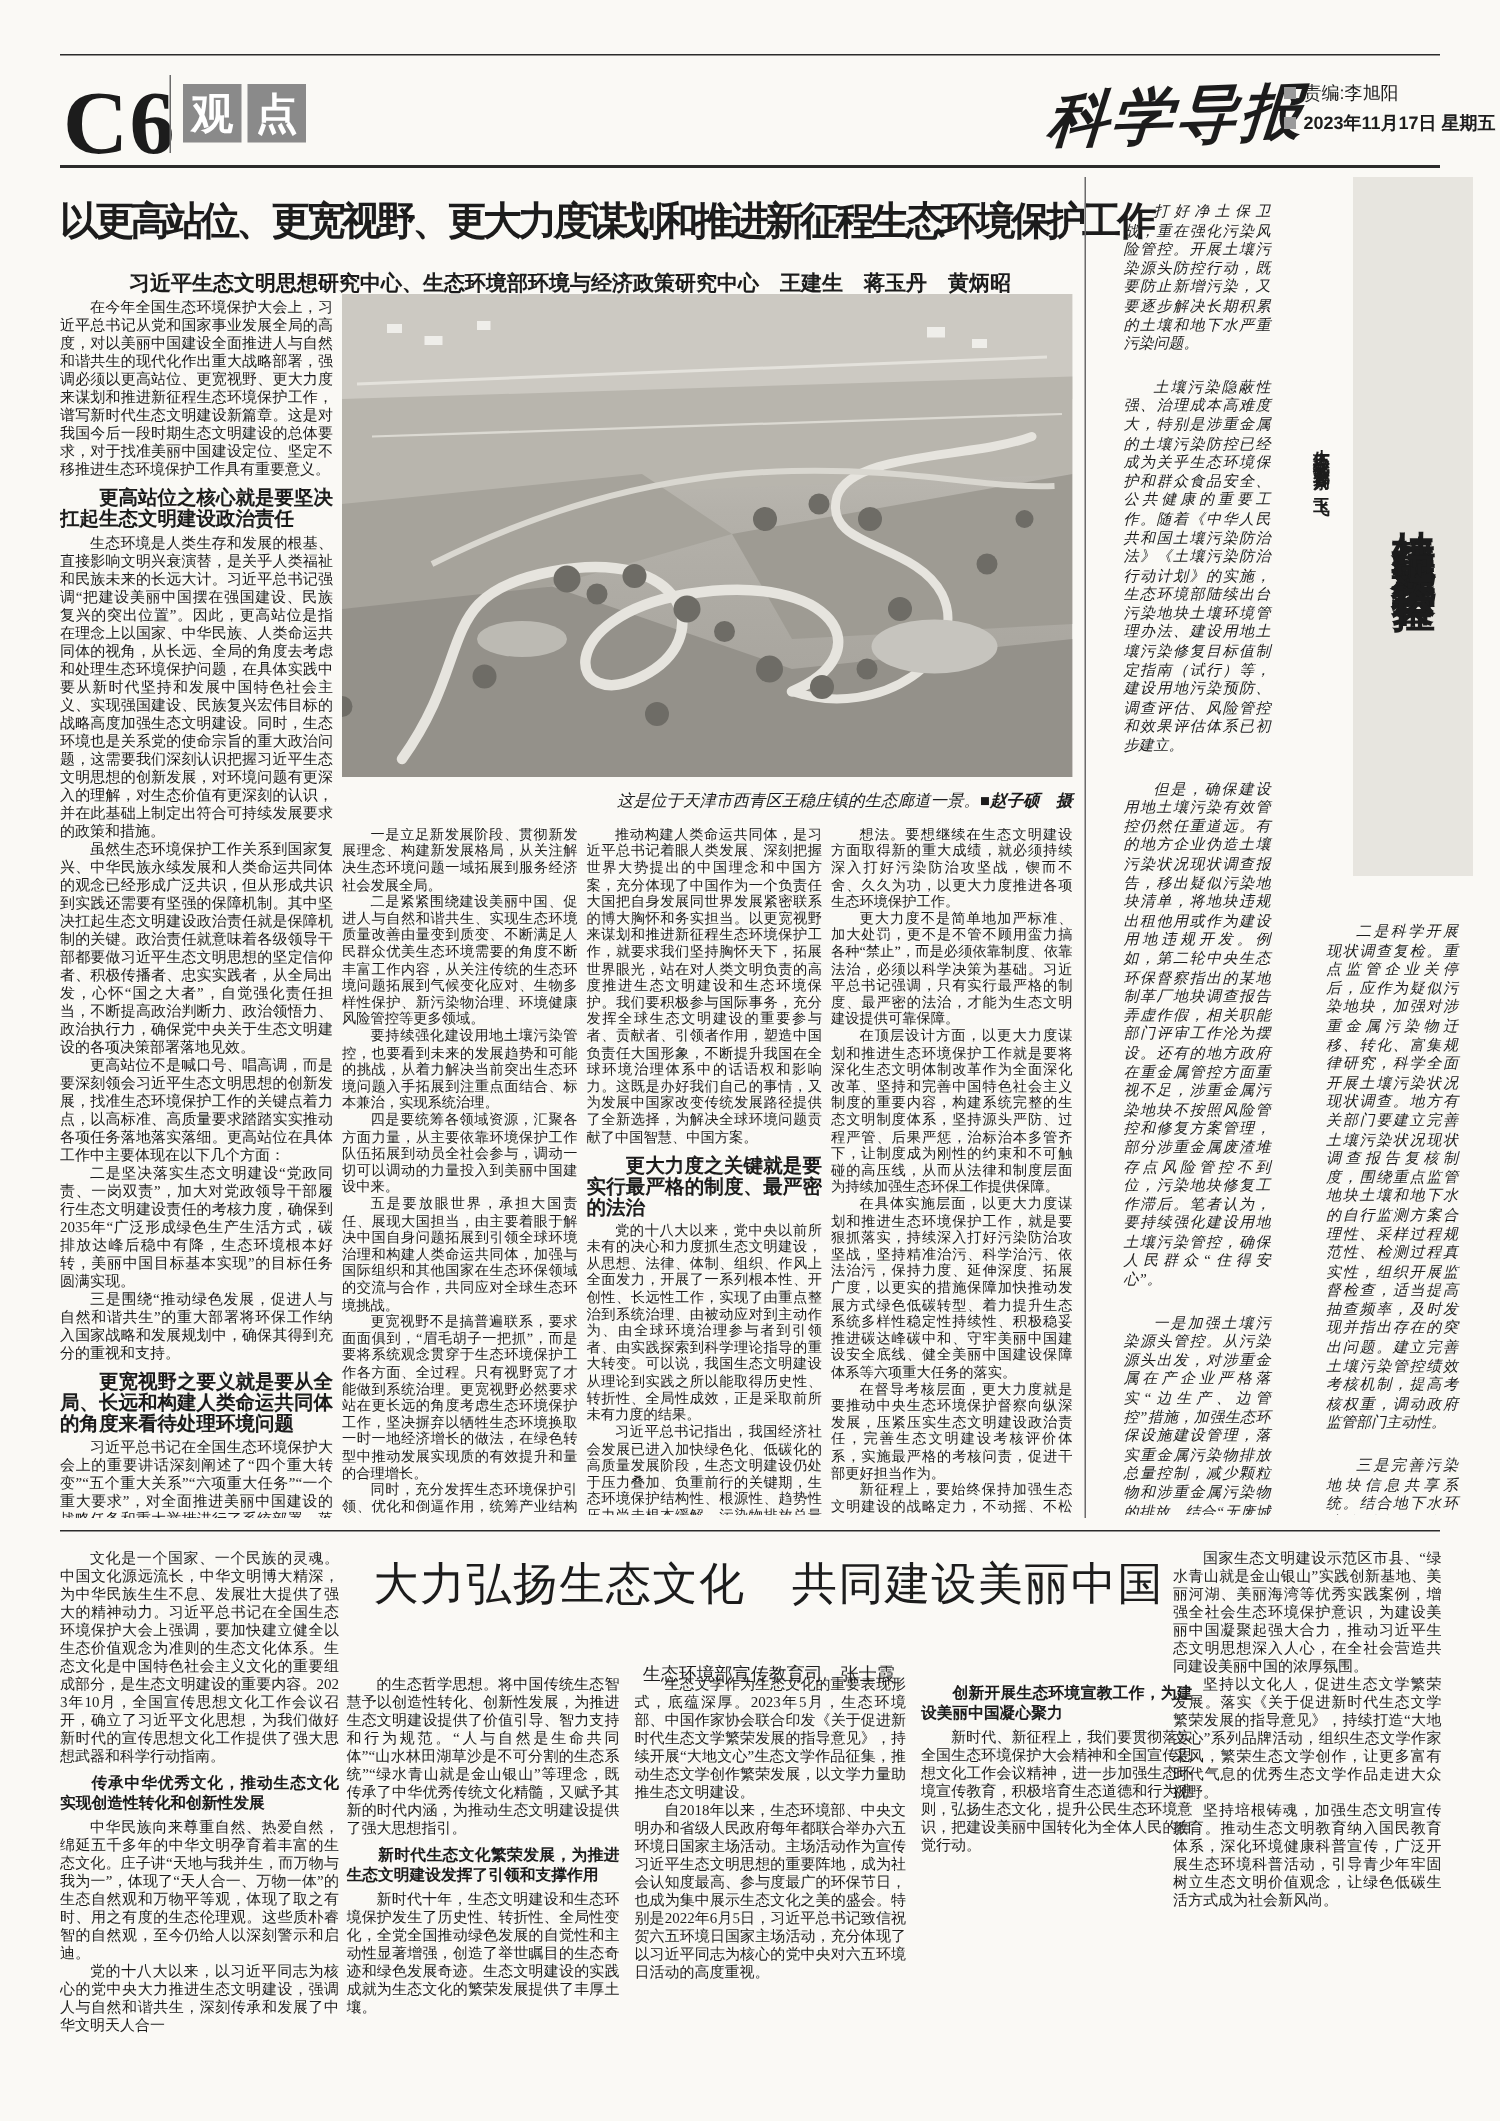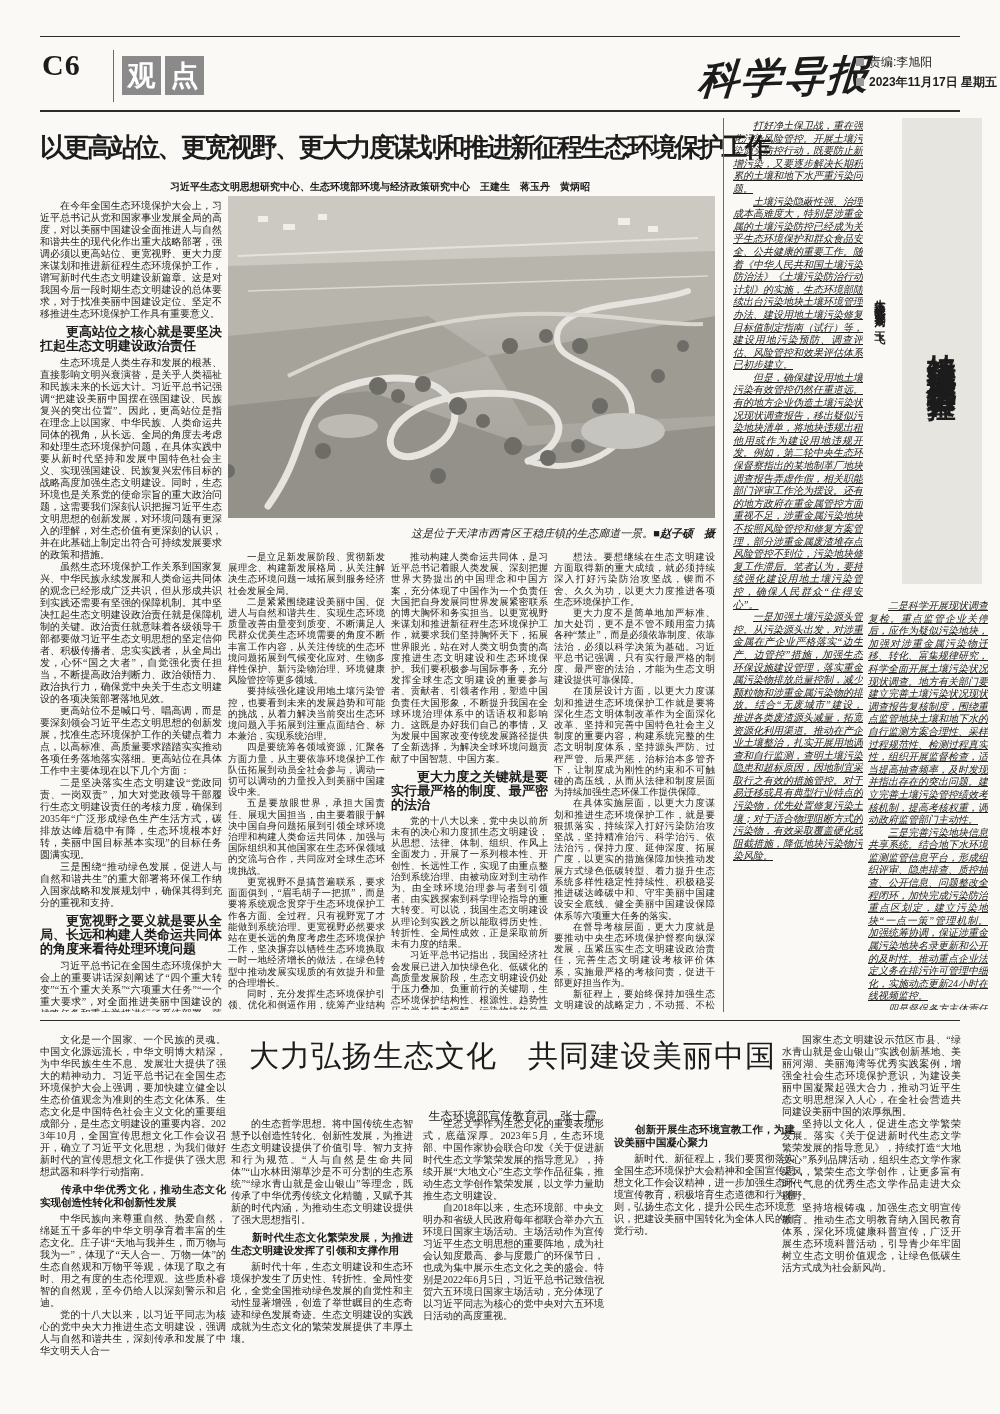--- a/index.html
+++ b/index.html
@@ -5,45 +5,45 @@
   :root{
     --ink:#1c1c1c; --paper:#faf9f5; --box-gray:#8a8a8a; --title-bg:#e7e5df; --rule:#2b2b2b;
   }
   html,body{margin:0;padding:0;}
   body{background:#e9e8e4;font-family:"Liberation Serif","DejaVu Serif",serif;color:var(--ink);}
   #page{position:relative;width:1000px;height:1414px;background:var(--paper);margin:0 auto;overflow:hidden;}
   .abs{position:absolute;}
   .rule{background:var(--rule);}
   .vrule{background:#6b6b6b;width:1px;}
   
-  .pageno{font-size:30px;font-weight:bold;font-family:"Liberation Serif",serif;letter-spacing:1px;}
+  .pageno{font-size:60px;font-weight:bold;font-family:"Liberation Serif",serif;letter-spacing:1px;}
   .secbox{width:39px;height:39px;background:var(--box-gray);color:#fff;font-family:"Liberation Sans","DejaVu Sans",sans-serif;
           font-weight:900;font-size:28px;display:flex;align-items:center;justify-content:center;}
   .masthead{font-size:41px;font-weight:bold;font-style:italic;font-family:"DejaVu Serif",serif;
             transform:rotate(-2deg) skewX(-6deg);letter-spacing:2px;white-space:nowrap;}
   .hinfo{font-size:12px;font-family:"Liberation Sans","DejaVu Sans",sans-serif;line-height:20px;white-space:nowrap;}
   .hinfo .sq{display:inline-block;width:8px;height:8px;background:#9a9a9a;margin-right:5px;}
   
   .mhead{font-family:"Liberation Sans","DejaVu Sans",sans-serif;font-weight:900;font-size:26px;letter-spacing:-2.5px;
          text-align:center;white-space:nowrap;}
-  .mby{font-size:10px;font-weight:bold;text-align:center;font-family:"Liberation Sans",sans-serif;}
+  .mby{font-size:14px;font-weight:bold;text-align:center;font-family:"Liberation Sans",sans-serif;}
   .col{overflow:hidden;text-align:justify;text-justify:inter-character;word-break:break-all;}
   .col p{margin:0;text-indent:2em;}
   .b10{font-size:10px;line-height:12px;}
   .b95{font-size:9.5px;line-height:11.2px;}
   .sub{font-family:"Liberation Sans","DejaVu Sans",sans-serif;font-weight:900;text-indent:2em;
        font-size:13px;line-height:14px;margin:5px 0 4px 0 !important;}
   .sub.small{font-size:10.5px;line-height:13px;}
   .cap{font-size:11px;font-style:italic;text-align:right;}
   .cap b{font-style:italic;}
   
   .kai{font-style:italic;}
   .sbcol{overflow:hidden;text-align:justify;text-justify:inter-character;word-break:break-all;
          font-size:10px;line-height:12.6px;}
-  .sbcol p{margin:0;text-indent:2em;text-decoration:underline;}
+  .sbcol p{margin:16px;text-indent:2em;}
   .sbtitle{background:var(--title-bg);display:flex;align-items:center;justify-content:center;}
   .sbtitle span{writing-mode:vertical-rl;font-size:29px;font-weight:900;letter-spacing:3px;
                 font-family:"Liberation Serif",serif;}
   .sbby{writing-mode:vertical-rl;font-size:11px;font-weight:bold;letter-spacing:2px;
         font-family:"Liberation Sans",sans-serif;}
   
   .bhead{font-size:30px;font-weight:normal;letter-spacing:1px;text-align:center;white-space:nowrap;
          font-family:"Liberation Serif","DejaVu Serif",serif;}
   .bby{font-size:12px;text-align:center;font-family:"Liberation Sans",sans-serif;}
 </style>

